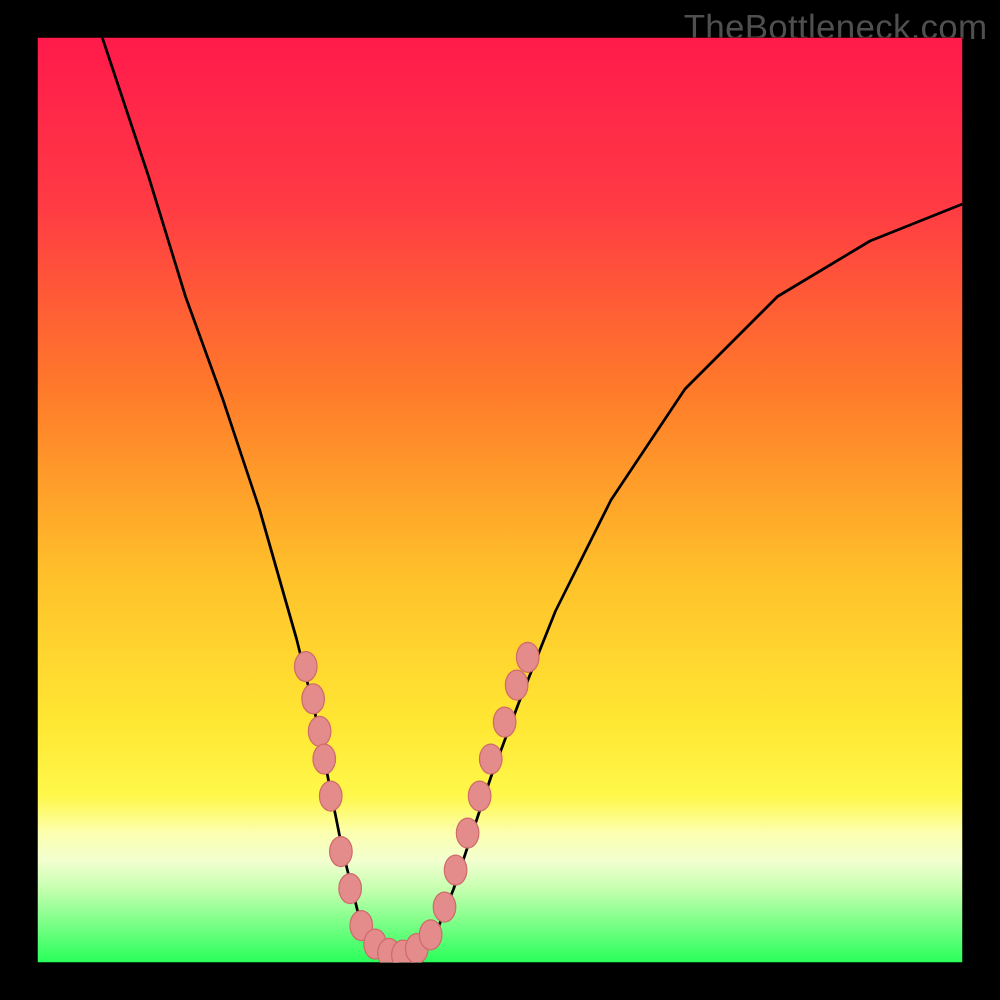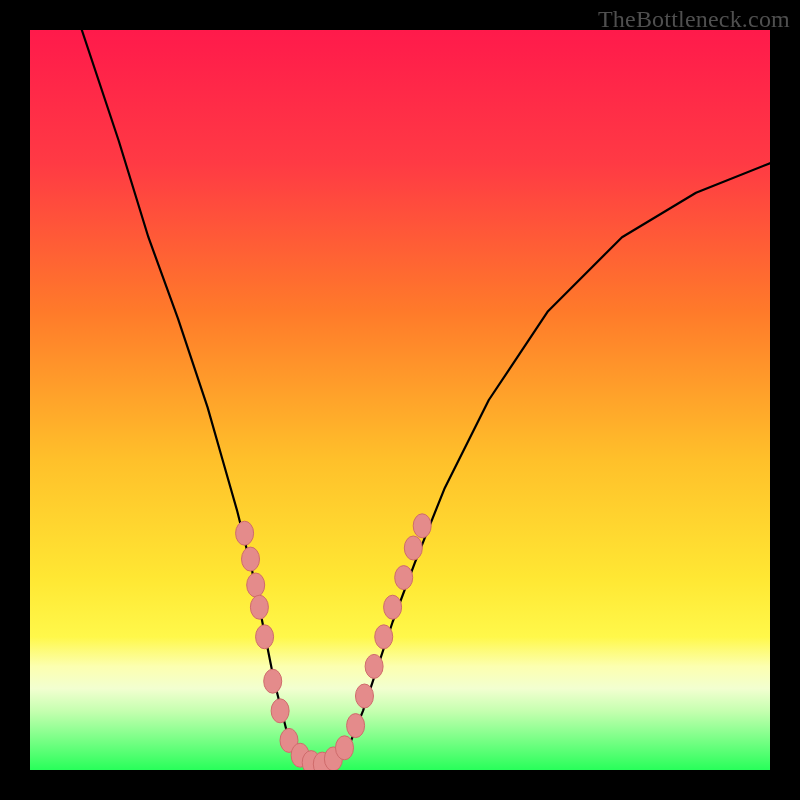--- a/index.html
+++ b/index.html
@@ -24,24 +24,24 @@
     left: 0;
     top: 0;
     width: 740px;
     height: 740px;
   }
   .watermark {
     position: absolute;
     top: 6px;
     right: 10px;
     color: #4f4f4f;
-    font-size: 24px;
+    font-size: 28px;
     font-weight: 500;
     letter-spacing: 0.2px;
-    font-family: Liberation Serif, serif;
+    font-family: Liberation Sans, sans-serif;
     user-select: none;
   }
   svg { display: block; }
 </style>
 </head>
 <body>
 
 <div class="watermark">TheBottleneck.com</div>
 
 <div class="frame">

